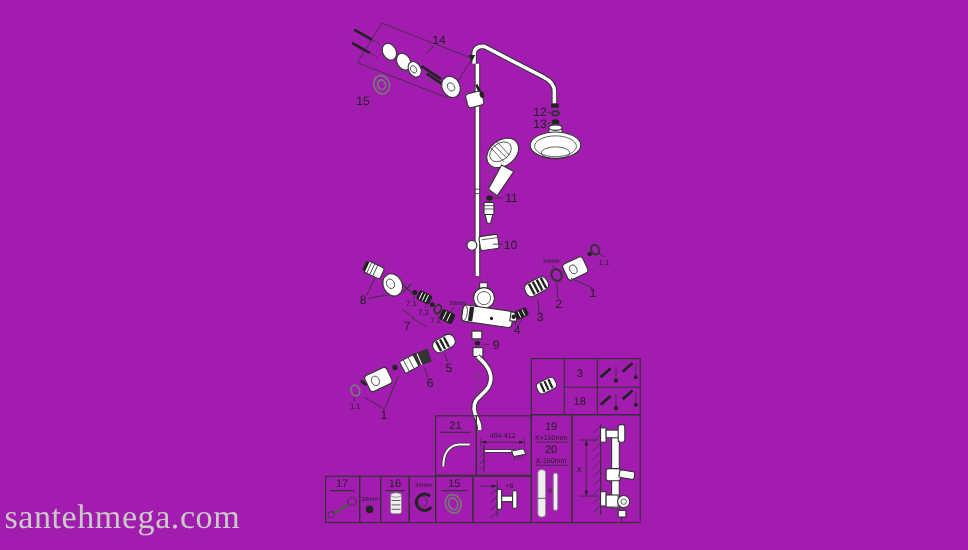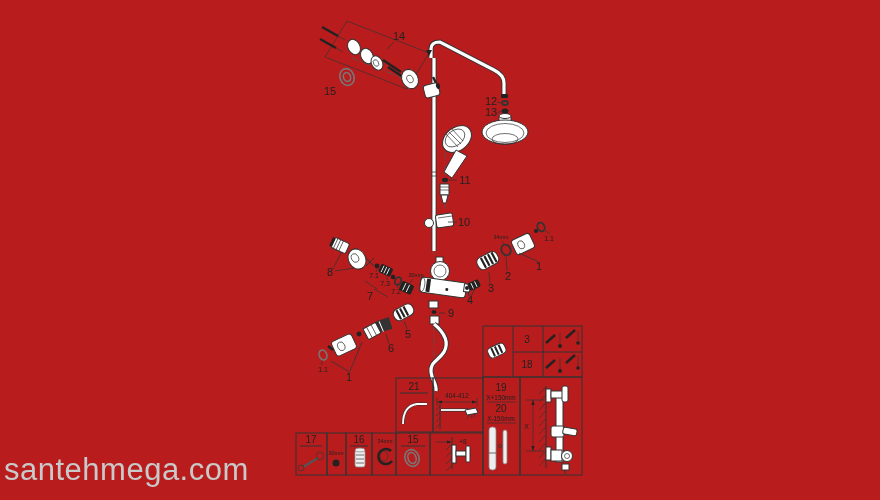--- a/index.html
+++ b/index.html
@@ -1,36 +1,36 @@
 <!DOCTYPE html>
 <html><head>
 <meta charset="utf-8">
 <style>
   html,body{margin:0;padding:0;background:#ffffff;}
-  #stage{position:relative;width:880px;height:500px;background:#b91c1c;overflow:hidden;
+  #stage{position:relative;width:880px;height:500px;background:#a21caf;overflow:hidden;
          font-family:"Liberation Sans",sans-serif;}
   svg text{font-family:"Liberation Sans",sans-serif;fill:#222;}
   .t11{font-size:11px}.t10{font-size:10px}.t7{font-size:7px}
   .t55{font-size:5.4px}.t62{font-size:6.4px}
   .ln{stroke:#333;fill:none;stroke-width:1}
   .lnt{stroke:#333;fill:none;stroke-width:.7}
   .wfill{fill:#fff;stroke:#333;stroke-width:1}
   .gfill{fill:#eee;stroke:#888;stroke-width:.8}
   .dk{fill:#222;stroke:none}
   .thick{stroke:#222;stroke-width:2.4;fill:none}
   .tube{stroke:#333;stroke-width:5;fill:none}
   .tubein{stroke:#fff;stroke-width:3.2;fill:none}
   .tubeS{stroke:#333;stroke-width:3.2;fill:none}
   .tubeSin{stroke:#fff;stroke-width:1.8;fill:none}
   .dash{stroke:#555;stroke-width:.8;fill:none;stroke-dasharray:7 2 1.5 2}
   .ldr{stroke:#333;stroke-width:.8;fill:none}
   .ring{stroke:#333;fill:none;stroke-width:1.8}
   .ringlt{stroke:#777;fill:none;stroke-width:1.6}
   #watermark{position:absolute;left:4px;top:452px;font-size:31px;letter-spacing:.5px;
-             color:#c9c9c9;user-select:none;}
+             color:#c9c9c9;user-select:none;font-family:Liberation Serif, serif;}
 </style>
 </head>
 <body>
 
 <div id="stage">
 
 <svg width="880" height="500" viewBox="0 0 880 500">
 
   <g>
     <line class="dash" x1="434" y1="60" x2="434" y2="256"></line>

